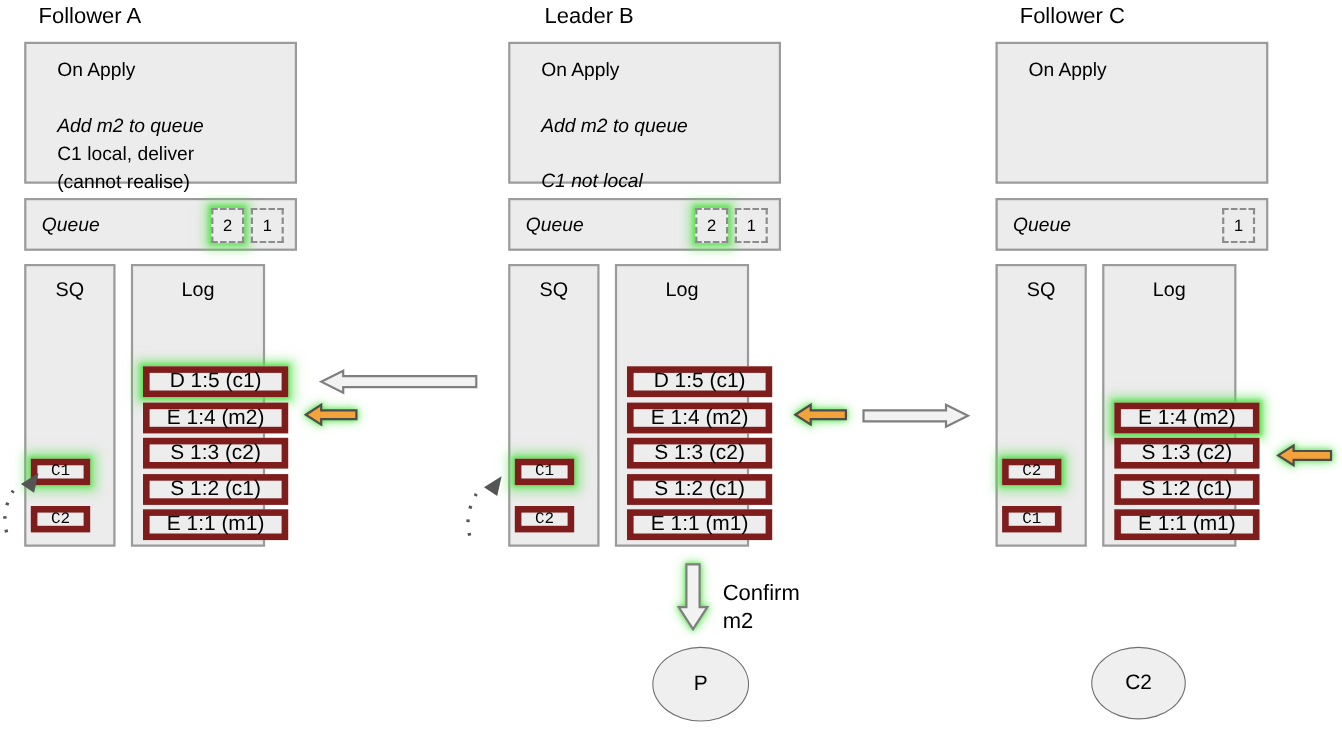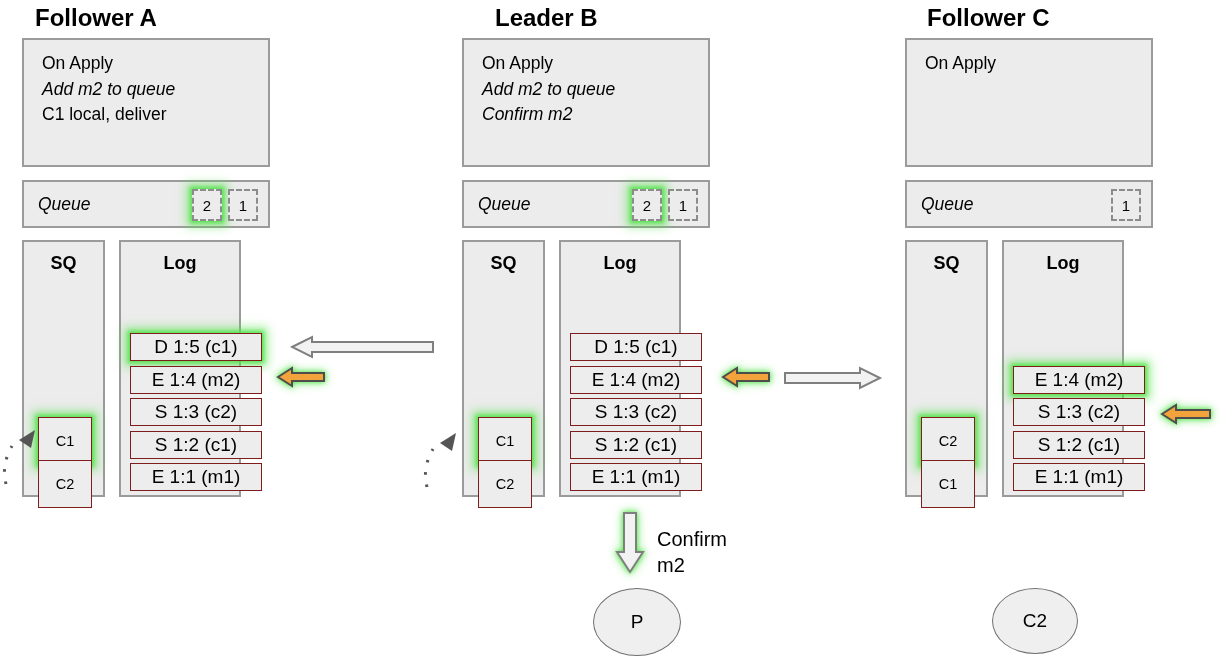--- a/index.html
+++ b/index.html
@@ -2,43 +2,43 @@
 <html><head>
 <meta charset="utf-8">
 <style>
   * { margin:0; padding:0; box-sizing:border-box; }
   html,body { background:#ffffff; }
   #canvas {
     position:relative; width:1220px; height:667px; background:#ffffff;
     font-family:"Liberation Sans", sans-serif; color:#000; overflow:hidden;
   }
   .node { position:absolute; top:0; width:248px; height:500px; }
-  .node-title { position:absolute; top:4px; font-size:24px; font-weight:bold; white-space:nowrap; }
+  .node-title { position:absolute; top:4px; font-size:20px; font-weight:normal; white-space:nowrap; }
   .t-a .node-title { left:13px; }
   .t-b .node-title { left:33px; }
   .t-c .node-title { left:22px; }
   .box { position:absolute; background:#ececec; border:2px solid #9b9b9b; }
   .on-apply { left:0; top:38px; width:248px; height:129px; }
-  .on-apply-text { padding:11px 0 0 18px; font-size:17.5px; line-height:25.5px; }
-  .on-apply-text .it { font-style:italic; }
+  .on-apply-text { padding:11px 0 0 28px; font-size:17.5px; line-height:25.5px; }
+  .on-apply-text .it { font-style:italic;margin-top:25px; }
   .queue-box { left:0; top:180px; width:248px; height:48px; }
   .queue-label { position:absolute; left:14px; top:12px; font-size:17.5px;font-style:italic; }
   .queue-slots { position:absolute; right:10px; top:7px; display:flex; gap:6px; }
   .qsq {
     width:30px; height:32px; border:2px dashed #8c8c8c; background:#ececec;
     display:flex; align-items:center; justify-content:center; font-size:15px;
   }
   .sq-box { left:0; top:240px; width:83px; height:257px; }
   .log-box { left:97px; top:240px; width:122px; height:257px; }
-  .col-head { position:absolute; top:11px; width:100%; text-align:center; font-size:18px;font-weight:bold; }
+  .col-head { position:absolute; top:11px; width:100%; text-align:center; font-size:18px; }
   .item {
-    position:absolute; background:#ededed; border:1px solid #7f1d1d;
+    position:absolute; background:#ededed; border:6px solid #7f1d1d;
     display:flex; align-items:center; justify-content:center;
   }
-  .sq-item { left:14px; width:54px; height:48px; font-size:14.5px; }
+  .sq-item { left:4px; width:54px; height:24px; font-size:14.5px;font-family:Liberation Mono, monospace; }
   .log-item { left:9px; width:132px; height:28px; font-size:19px; white-space:nowrap; }
   .glow { box-shadow: 0 0 4px 2px rgba(80,227,70,0.9), 0 0 9px 6px rgba(80,227,70,0.5); }
   .glow-f { filter: drop-shadow(0 0 2.5px rgba(80,227,70,0.95)) drop-shadow(0 0 5px rgba(80,227,70,0.6)); }
   .arrow { position:absolute; }
   .confirm-text { position:absolute; left:657px; top:526px; font-size:20px; line-height:26px; }
   .ellipse {
     position:absolute; background:#efefef; border:1.5px solid #707070; border-radius:50%;
     display:flex; align-items:center; justify-content:center; font-size:19px;
   }
   .ellipse-p  { left:593px; top:588px; width:88px; height:68px; }
@@ -49,20 +49,21 @@
 
 <div id="canvas">
 
   <div class="node t-a" style="left:22px">
       <div class="node-title">Follower A</div>
       <div class="box on-apply">
         <div class="on-apply-text">
           <div class="">On Apply</div>
           <div class="it">Add m2 to queue</div>
           <div class="">C1 local, deliver</div>
+          <div class="">(cannot realise)</div>
         </div>
       </div>
       <div class="box queue-box">
         <div class="queue-label">Queue</div>
         <div class="queue-slots">
           <div class="qsq glow">2</div>
           <div class="qsq">1</div>
         </div>
       </div>
       <div class="box sq-box">
@@ -78,20 +79,21 @@
         <div class="item log-item" style="top: 189px;">S 1:2 (c1)</div>
         <div class="item log-item" style="top: 221px;">E 1:1 (m1)</div>
       </div>
     </div>
   <div class="node t-b" style="left:462px">
       <div class="node-title">Leader B</div>
       <div class="box on-apply">
         <div class="on-apply-text">
           <div class="">On Apply</div>
           <div class="it">Add m2 to queue</div>
+          <div class="it">C1 not local</div>
           <div class="it">Confirm m2</div>
         </div>
       </div>
       <div class="box queue-box">
         <div class="queue-label">Queue</div>
         <div class="queue-slots">
           <div class="qsq glow">2</div>
           <div class="qsq">1</div>
         </div>
       </div>

